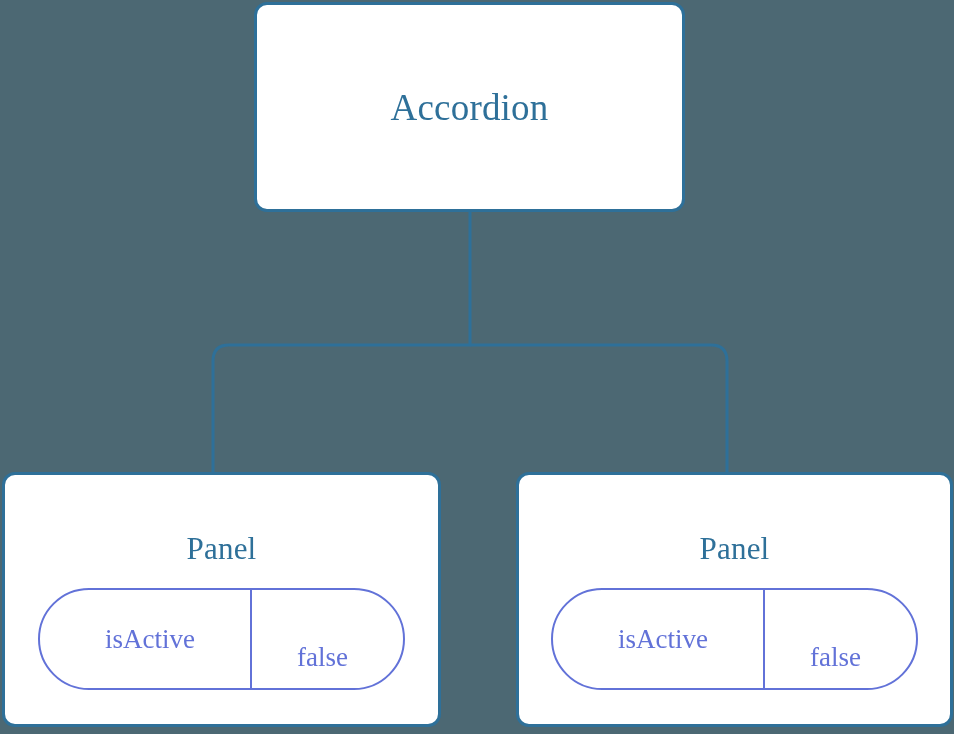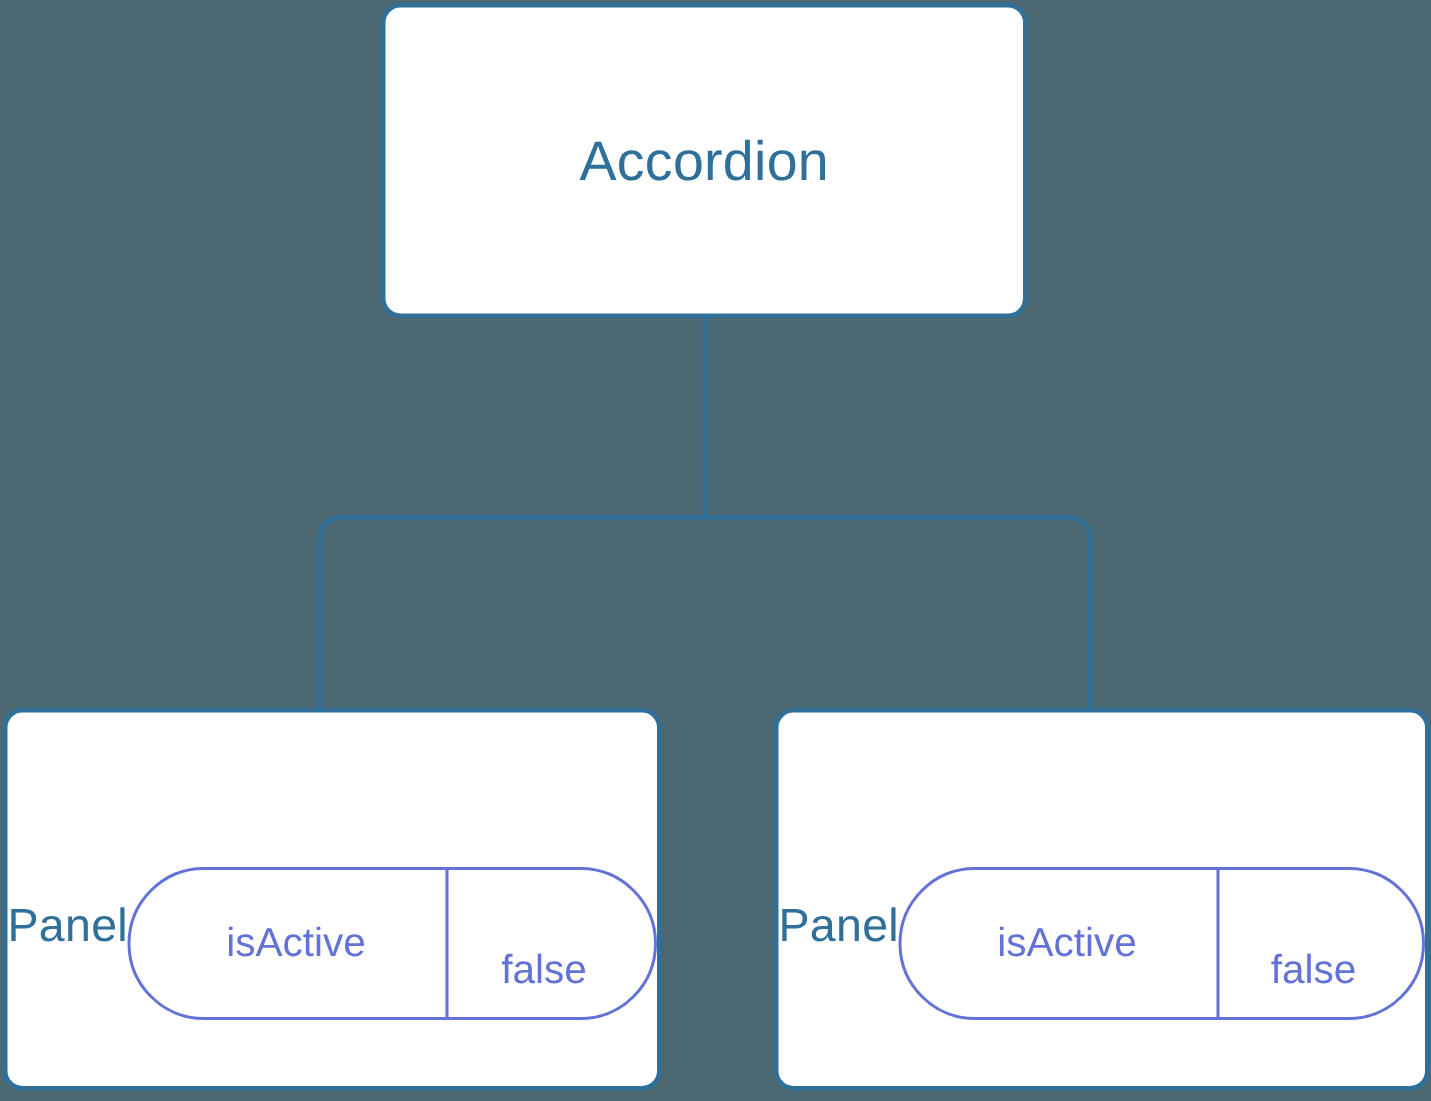--- a/index.html
+++ b/index.html
@@ -31,20 +31,21 @@
     pointer-events: none;
   }
 
   
   .node-box {
     position: absolute;
     background: #ffffff;
     border: 3px solid #2e7099;
     border-radius: 13px;
     box-sizing: border-box;
+    font-family: Liberation Serif, serif;
   }
 
   #node-accordion {
     left: 254px;
     top: 2px;
     width: 431px;
     height: 210px;
     display: flex;
     align-items: center;
     justify-content: center;
@@ -71,21 +72,21 @@
     letter-spacing: 0.2px;
     text-align: center;
     line-height: 1;
     white-space: nowrap;
   }
 
   .panel-inner {
     width: 100%;
     height: 100%;
     display: flex;
-    flex-direction: row;
+    flex-direction: column;
     align-items: center;
     padding-top: 58px;
     box-sizing: border-box;
   }
 
   .panel-inner .node-title {
     font-size: 31px;
     margin-bottom: 24px;
   }
 

